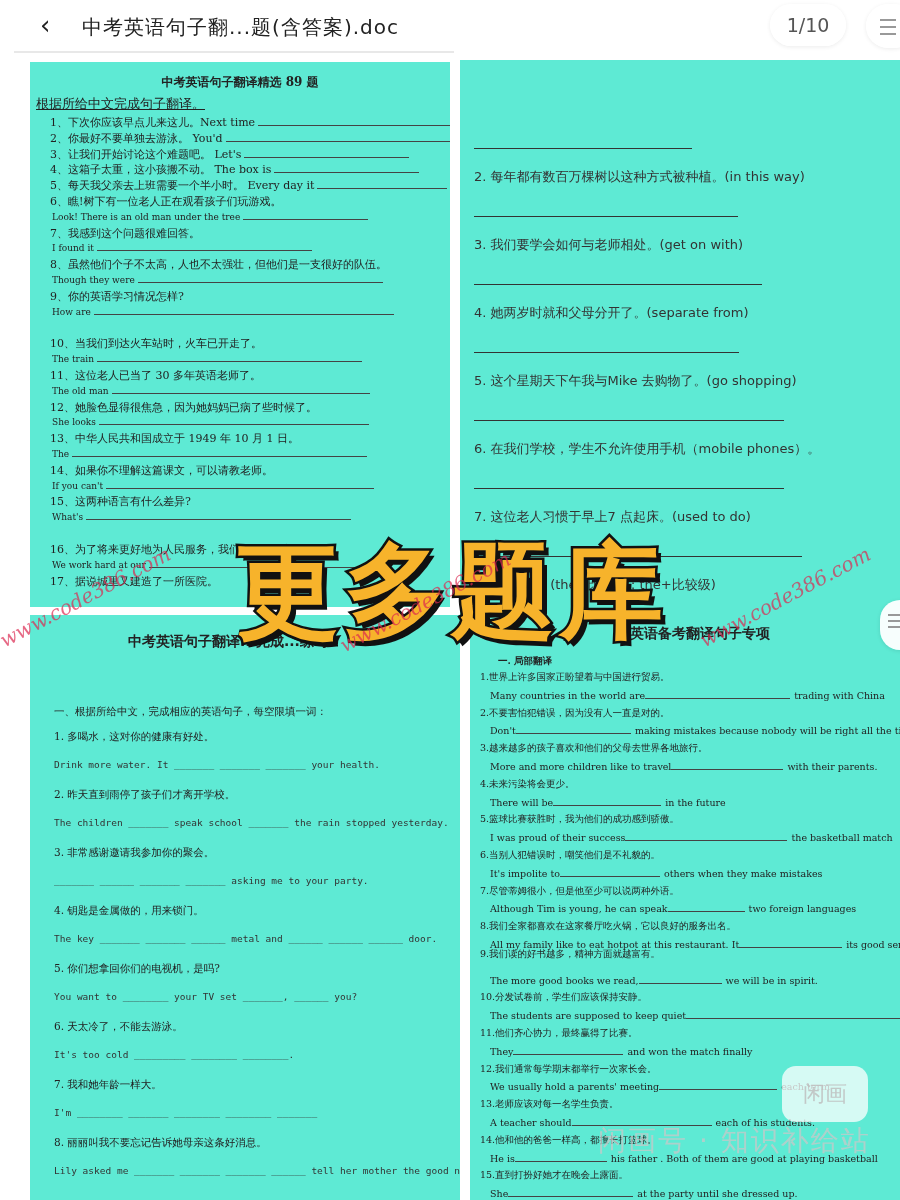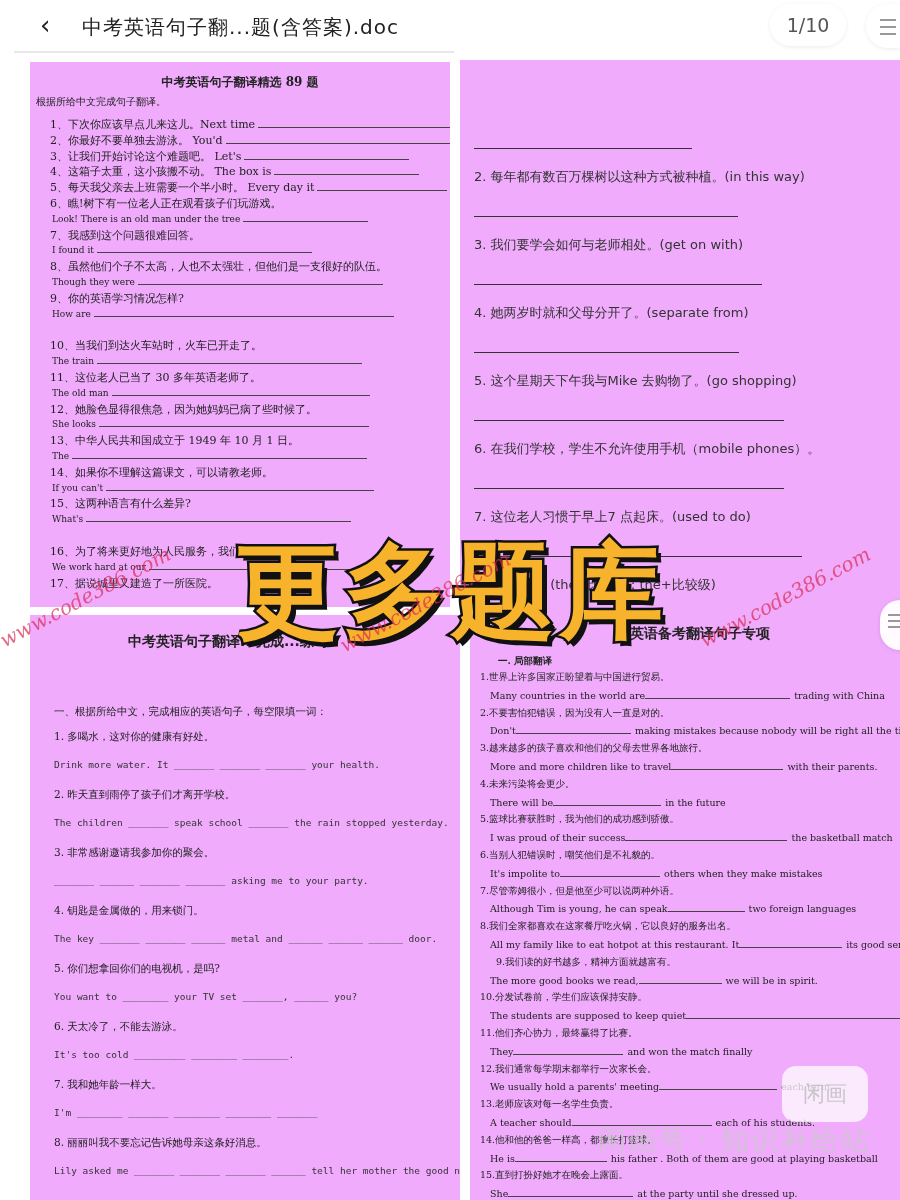--- a/index.html
+++ b/index.html
@@ -14,29 +14,29 @@
   .right-top-title { position: absolute; left: 606px; top: 26px; font-family: "DejaVu Sans", sans-serif; font-size: 20px; font-weight: bold; color: #222; z-index: 4; }
   .page-counter { position: absolute; left: 770px; top: 4px; width: 76px; height: 42px; border-radius: 22px; background: rgba(255,255,255,0.95); box-shadow: 0 1px 4px rgba(0,0,0,0.08); font-family: "DejaVu Sans", sans-serif; font-size: 19px; color: #555; text-align: center; line-height: 42px; z-index: 6; }
   .menu-btn { position: absolute; left: 866px; top: 4px; width: 50px; height: 44px; border-radius: 22px; background: rgba(255,255,255,0.95); box-shadow: 0 1px 4px rgba(0,0,0,0.08); z-index: 6; }
   .menu-btn .bars { position: absolute; left: 14px; top: 15px; width: 16px; }
   .menu-btn .bars span { display: block; height: 2px; background: #999; margin-bottom: 5px; }
   .side-menu { position: absolute; left: 880px; top: 600px; width: 40px; height: 50px; border-radius: 20px; background: rgba(255,255,255,0.95); box-shadow: 0 1px 4px rgba(0,0,0,0.1); z-index: 6; }
   .side-menu .bars { position: absolute; left: 8px; top: 14px; width: 12px; }
   .side-menu .bars span { display: block; height: 2px; background: #999; margin-bottom: 4px; }
 
   
-  .panel { position: absolute; overflow: hidden; background: #f0abfc; }
+  .panel { position: absolute; overflow: hidden; background: #5eead4; }
   .p1 { left: 30px; top: 62px; width: 420px; height: 545px; }
   .p2 { left: 460px; top: 60px; width: 440px; height: 560px; }
   .p3 { left: 30px; top: 615px; width: 430px; height: 585px; }
   .p4 { left: 470px; top: 615px; width: 430px; height: 585px; }
 
   
   .p1 .h { text-align: center; font-weight: bold; font-size: 12px; margin: 12px 0 4px 0; font-family: "DejaVu Serif", serif; }
-  .p1 .intro { font-size: 10px; margin-left: 6px; margin-bottom: 8px; }
+  .p1 .intro { font-size: 13px; margin-left: 6px; margin-bottom: 2px; text-decoration: underline; }
   .p1 .q { font-size: 11px; line-height: 15.8px; margin-left: 20px; white-space: nowrap; }
   .p1 .en { font-size: 9px; line-height: 15.8px; margin-left: 22px; white-space: nowrap; }
   .blank { display: inline-block; border-bottom: 1px solid #444; height: 10px; vertical-align: baseline; }
   .gap { height: 16px; }
 
   
   .p2 .q2 { font-family: "DejaVu Sans", sans-serif; font-size: 13px; color: #333; margin-left: 14px; white-space: nowrap; }
   .p2 .line2 { height: 1px; background: #333; margin-left: 14px; }
   .p2 .item { position: absolute; left: 0; }
 
@@ -172,21 +172,21 @@
     <div class="r" style="top:162.8px;">4.未来污染将会更少。</div>
     <div class="re" style="top:180.60000000000002px;"><span>There will be</span><span class="blank" style="width:108px;"></span><span style="margin-left:4px;">in the future</span></div>
     <div class="r" style="top:198.4px;">5.篮球比赛获胜时，我为他们的成功感到骄傲。</div>
     <div class="re" style="top:216.20000000000002px;"><span>I was proud of their success</span><span class="blank" style="width:162px;"></span><span style="margin-left:4px;">the basketball match</span></div>
     <div class="r" style="top:234px;">6.当别人犯错误时，嘲笑他们是不礼貌的。</div>
     <div class="re" style="top:251.8px;"><span>It's impolite to</span><span class="blank" style="width:100px;"></span><span style="margin-left:4px;">others when they make mistakes</span></div>
     <div class="r" style="top:269.6px;">7.尽管蒂姆很小，但是他至少可以说两种外语。</div>
     <div class="re" style="top:287.40000000000003px;"><span>Although Tim is young, he can speak</span><span class="blank" style="width:77px;"></span><span style="margin-left:4px;">two foreign languages</span></div>
     <div class="r" style="top:305.20000000000005px;">8.我们全家都喜欢在这家餐厅吃火锅，它以良好的服务出名。</div>
     <div class="re" style="top:323.00000000000006px;"><span>All my family like to eat hotpot at this restaurant. It</span><span class="blank" style="width:103px;"></span><span style="margin-left:4px;">its good service.</span></div>
-    <div class="r" style="top:341px;margin-left:16px;">9.我们读的好书越多，精神方面就越富有。</div>
+    <div class="r" style="top:333px;">9.我们读的好书越多，精神方面就越富有。</div>
     <div class="re" style="top:358.6px;"><span>The more good books we read,</span><span class="blank" style="width:83px;"></span><span style="margin-left:4px;">we will be in spirit.</span></div>
     <div class="r" style="top:376.40000000000003px;">10.分发试卷前，学生们应该保持安静。</div>
     <div class="re" style="top:394.20000000000005px;"><span>The students are supposed to keep quiet</span><span class="blank" style="width:228px;"></span></div>
     <div class="r" style="top:412px;">11.他们齐心协力，最终赢得了比赛。</div>
     <div class="re" style="top:429.8px;"><span>They</span><span class="blank" style="width:110px;"></span><span style="margin-left:4px;">and won the match finally</span></div>
     <div class="r" style="top:447.6px;">12.我们通常每学期末都举行一次家长会。</div>
     <div class="re" style="top:465.40000000000003px;"><span>We usually hold a parents' meeting</span><span class="blank" style="width:118px;"></span><span style="margin-left:4px;">each term</span></div>
     <div class="r" style="top:483.20000000000005px;">13.老师应该对每一名学生负责。</div>
     <div class="re" style="top:501.00000000000006px;"><span>A teacher should</span><span class="blank" style="width:140px;"></span><span style="margin-left:4px;">each of his students.</span></div>
     <div class="r" style="top:518.8px;">14.他和他的爸爸一样高，都擅长打篮球。</div>

